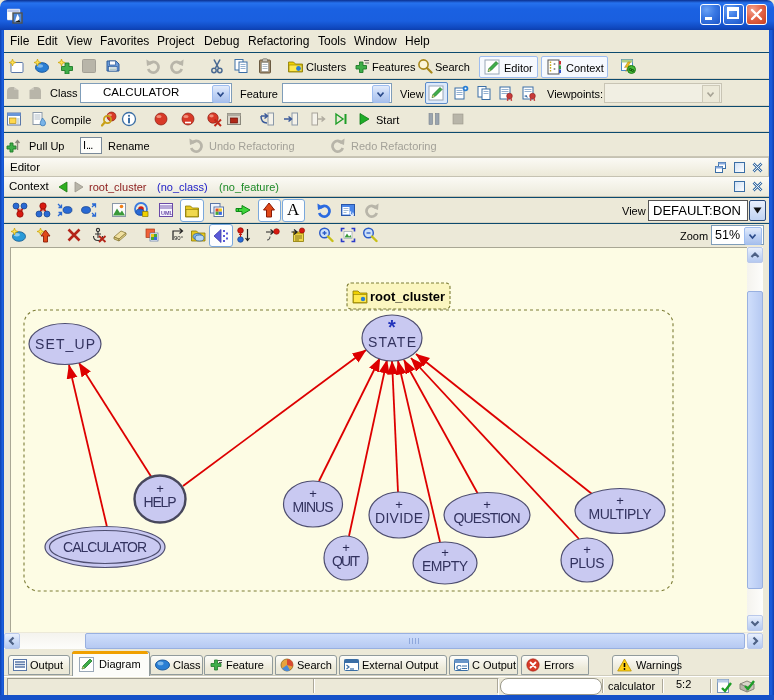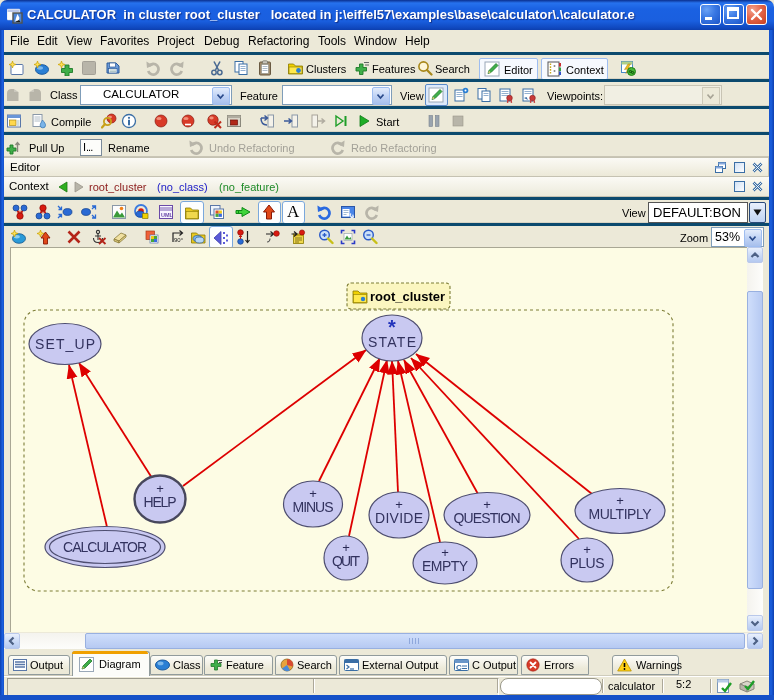--- a/index.html
+++ b/index.html
@@ -10,21 +10,21 @@
 #borderR{position:absolute;left:769px;top:30px;width:5px;height:670px;background:linear-gradient(90deg,#1551c8,#1a5fdf 40%,#0d3fae);}
 #borderB{position:absolute;left:0px;top:695px;width:774px;height:5px;background:#1551c8;}
 .wtext{color:#fff;font-weight:bold;font-size:13px;text-shadow:1px 1px 1px #10308a;}
 #title{position:absolute;left:27px;top:7px;white-space:nowrap;}
 .tbtn{position:absolute;top:4px;width:21px;height:21px;border-radius:3px;border:1px solid #fff;box-sizing:border-box;}
 .tbtn.bl{background:radial-gradient(circle at 30% 25%,#6ba2f5 0%,#3977e3 45%,#1c55c8 100%);}
 .tbtn.rd{background:radial-gradient(circle at 30% 25%,#f2a18c 0%,#e4664a 45%,#c83f1d 100%);}
 #appicon{position:absolute;left:7px;top:8px;width:16px;height:16px;}
 #menubar{position:absolute;left:4px;top:30px;width:709px;height:22px;background:#ece9d8;font-size:12px;color:#000;}
 .mi{position:absolute;top:4px;}
-.row{position:absolute;left:4px;width:765px;background:#ece9d8;border-top:3px solid #0c4a6e;box-sizing:border-box;}
+.row{position:absolute;left:4px;width:765px;background:#ece9d8;border-top:1px solid #0c4a6e;box-sizing:border-box;}
 #tb1{top:52px;height:27px;border-bottom:1px solid #d8d4c4;}
 #tb2{top:79px;height:27px;border-bottom:1px solid #d8d4c4;}
 #tb3{top:106px;height:26px;border-bottom:1px solid #d8d4c4;}
 #tb4{top:132px;height:25px;border-bottom:1px solid #c9c5b5;}
 .ic{position:absolute;width:16px;height:16px;}
 .lbl{position:absolute;font-size:11px;color:#000;white-space:nowrap;}
 .glbl{position:absolute;font-size:11px;color:#a3a198;white-space:nowrap;}
 .combo{position:absolute;height:20px;background:#fff;border:1px solid #7f9db9;box-sizing:border-box;font-size:11.5px;}
 .cbtn{position:absolute;right:1px;top:1px;width:16px;height:16px;border:1px solid #9ebdf0;border-radius:2px;
  background:linear-gradient(180deg,#e3ecfb,#c0d3f5 50%,#a8c0ec);}
@@ -51,21 +51,20 @@
 <body>
 <div id="win">
 <div id="titlebar">
  <svg id="appicon" viewBox="0 0 16 16">
         <rect x="0" y="1" width="13" height="11" rx="1" fill="#fdfdfd" stroke="#c9d4ea" stroke-width="0.5"></rect>
         <rect x="0.5" y="1.5" width="12" height="2.5" fill="#b9c6ea"></rect>
         <rect x="6" y="5" width="9" height="10" fill="#4e86d8" stroke="#50524e" stroke-width="1.4"></rect>
         <path d="M10.5 6 L9 10 L8 14 L10 12.5 L11 14 L12.5 10 Z" fill="#fff"></path>
         <path d="M8 14 L13.5 14 L12 12 L10.5 12.8 Z" fill="#1c1e1a"></path>
       </svg>
- <div id="title" class="wtext">CALCULATOR&nbsp; in cluster root_cluster&nbsp;&nbsp; located in j:\eiffel57\examples\base\calculator\.\calculator.e</div>
  <div class="tbtn bl" style="left:700px;">
         <svg width="19" height="19" viewBox="0 0 19 19">
           <rect x="4" y="12" width="7" height="3" fill="#fff"></rect>
         </svg>
       </div>
  <div class="tbtn bl" style="left:723px;">
         <svg width="19" height="19" viewBox="0 0 19 19">
           <rect x="4" y="3" width="10" height="10" fill="none" stroke="#fff" stroke-width="2"></rect>
           <rect x="4" y="3" width="10" height="3" fill="#fff"></rect>
         </svg>
@@ -562,21 +561,21 @@
         <rect x="4" y="4.5" width="8" height="7" fill="#fff" stroke="#8a98a8" stroke-width="0.6"></rect>
         <path d="M4.5 10.5 L7 6.5 L9 9.5 L10.5 8 L11.5 10.5 Z" fill="#3a9a3a"></path>
       </svg>
 <svg class="ic" style="left:358px;top:3px;" viewBox="0 0 16 16">
         <circle cx="6.5" cy="6" r="4.8" fill="#cce0f8" stroke="#2a5ac8" stroke-width="1.4"></circle>
         <path d="M4.5 6 h4" stroke="#2a5ac8" stroke-width="1.3"></path>
         <path d="M10 9.5 L14.5 14" stroke="#c8c018" stroke-width="2.4" stroke-linecap="round"></path>
       </svg>
 <div class="lbl" style="left:676px;top:6px;">Zoom</div>
 <div style="position:absolute;left:707px;top:1px;width:53px;height:20px;background:#fff;border:1px solid #7f9db9;box-sizing:border-box;">
-        <div style="position:absolute;left:3px;top:2px;font-size:12.5px;">53%</div>
+        <div style="position:absolute;left:3px;top:2px;font-size:12.5px;">51%</div>
  <div class="cbtn">
           <svg class="chev" viewBox="0 0 7 7">
             <path d="M0.5 1.5 L3.5 5 L6.5 1.5" fill="none" stroke="#2a4a8a" stroke-width="1.6"></path>
           </svg>
         </div>
       </div>
 </div>
 <div id="canvas">
 <svg width="737" height="385" viewBox="0 0 737 385">
 <defs>

